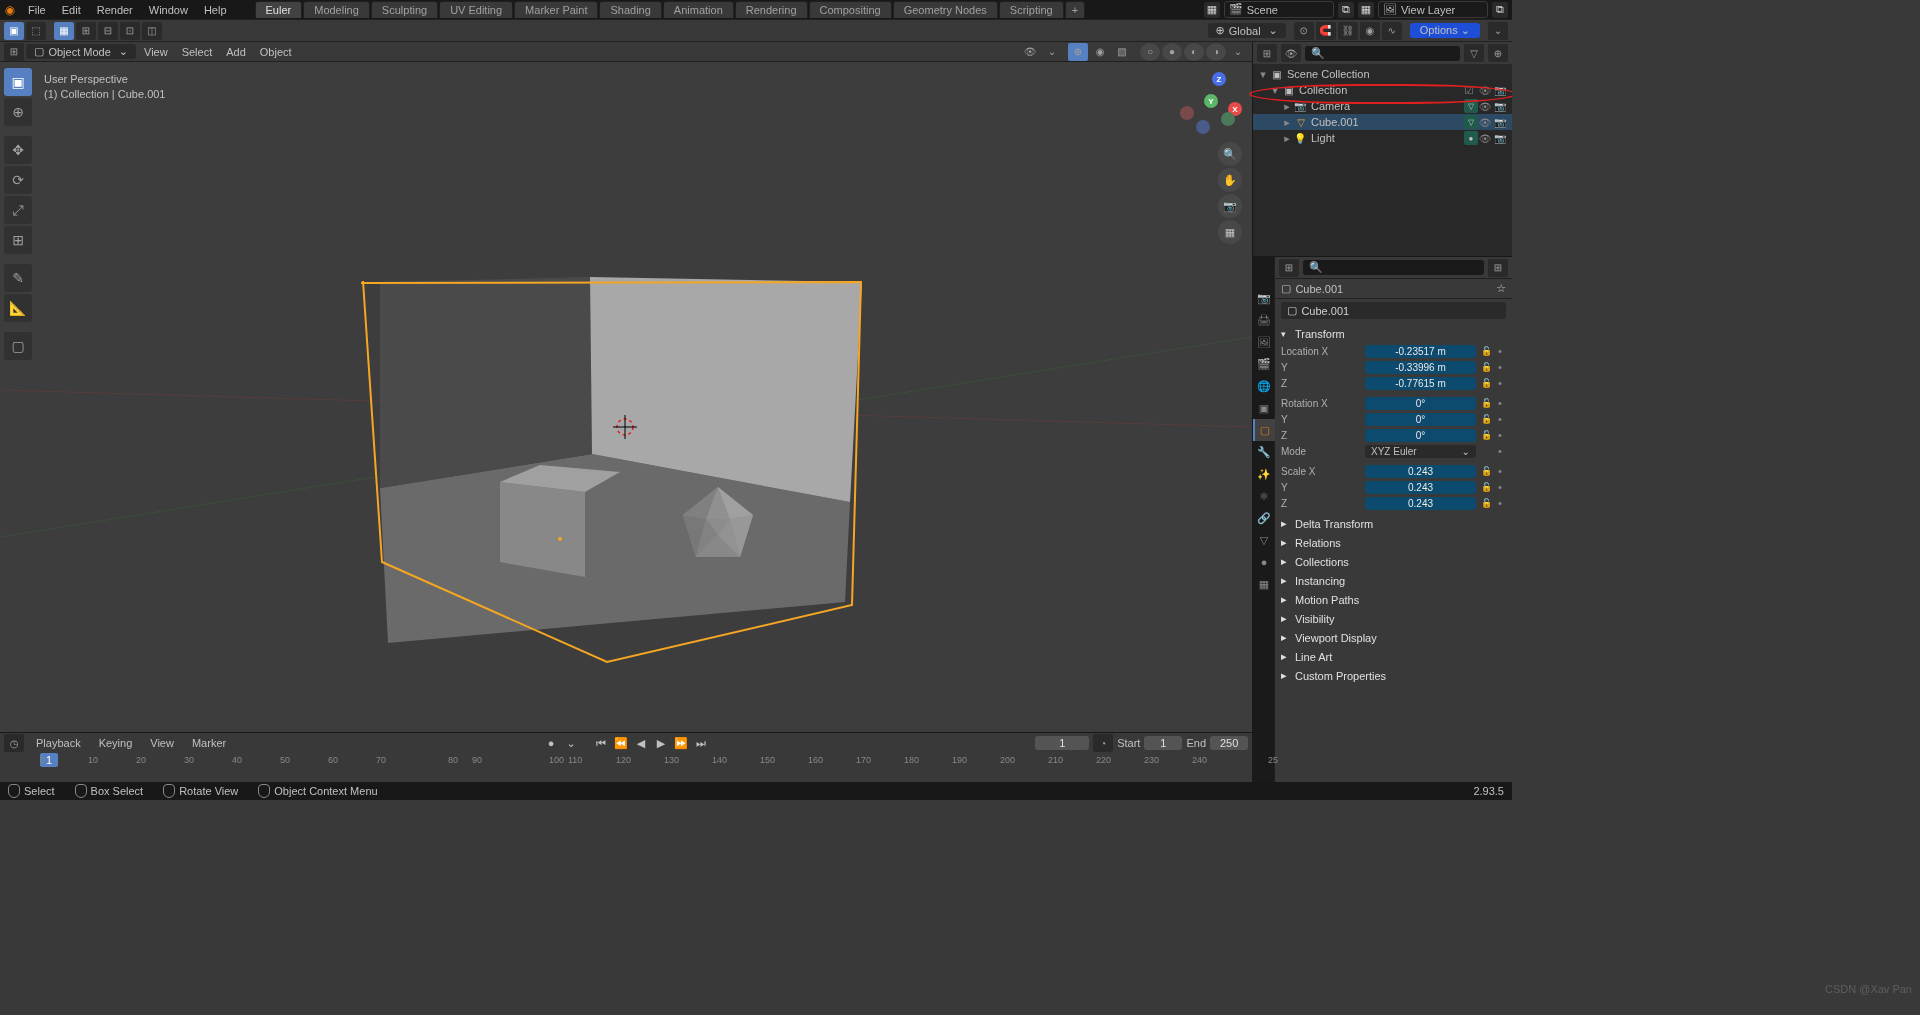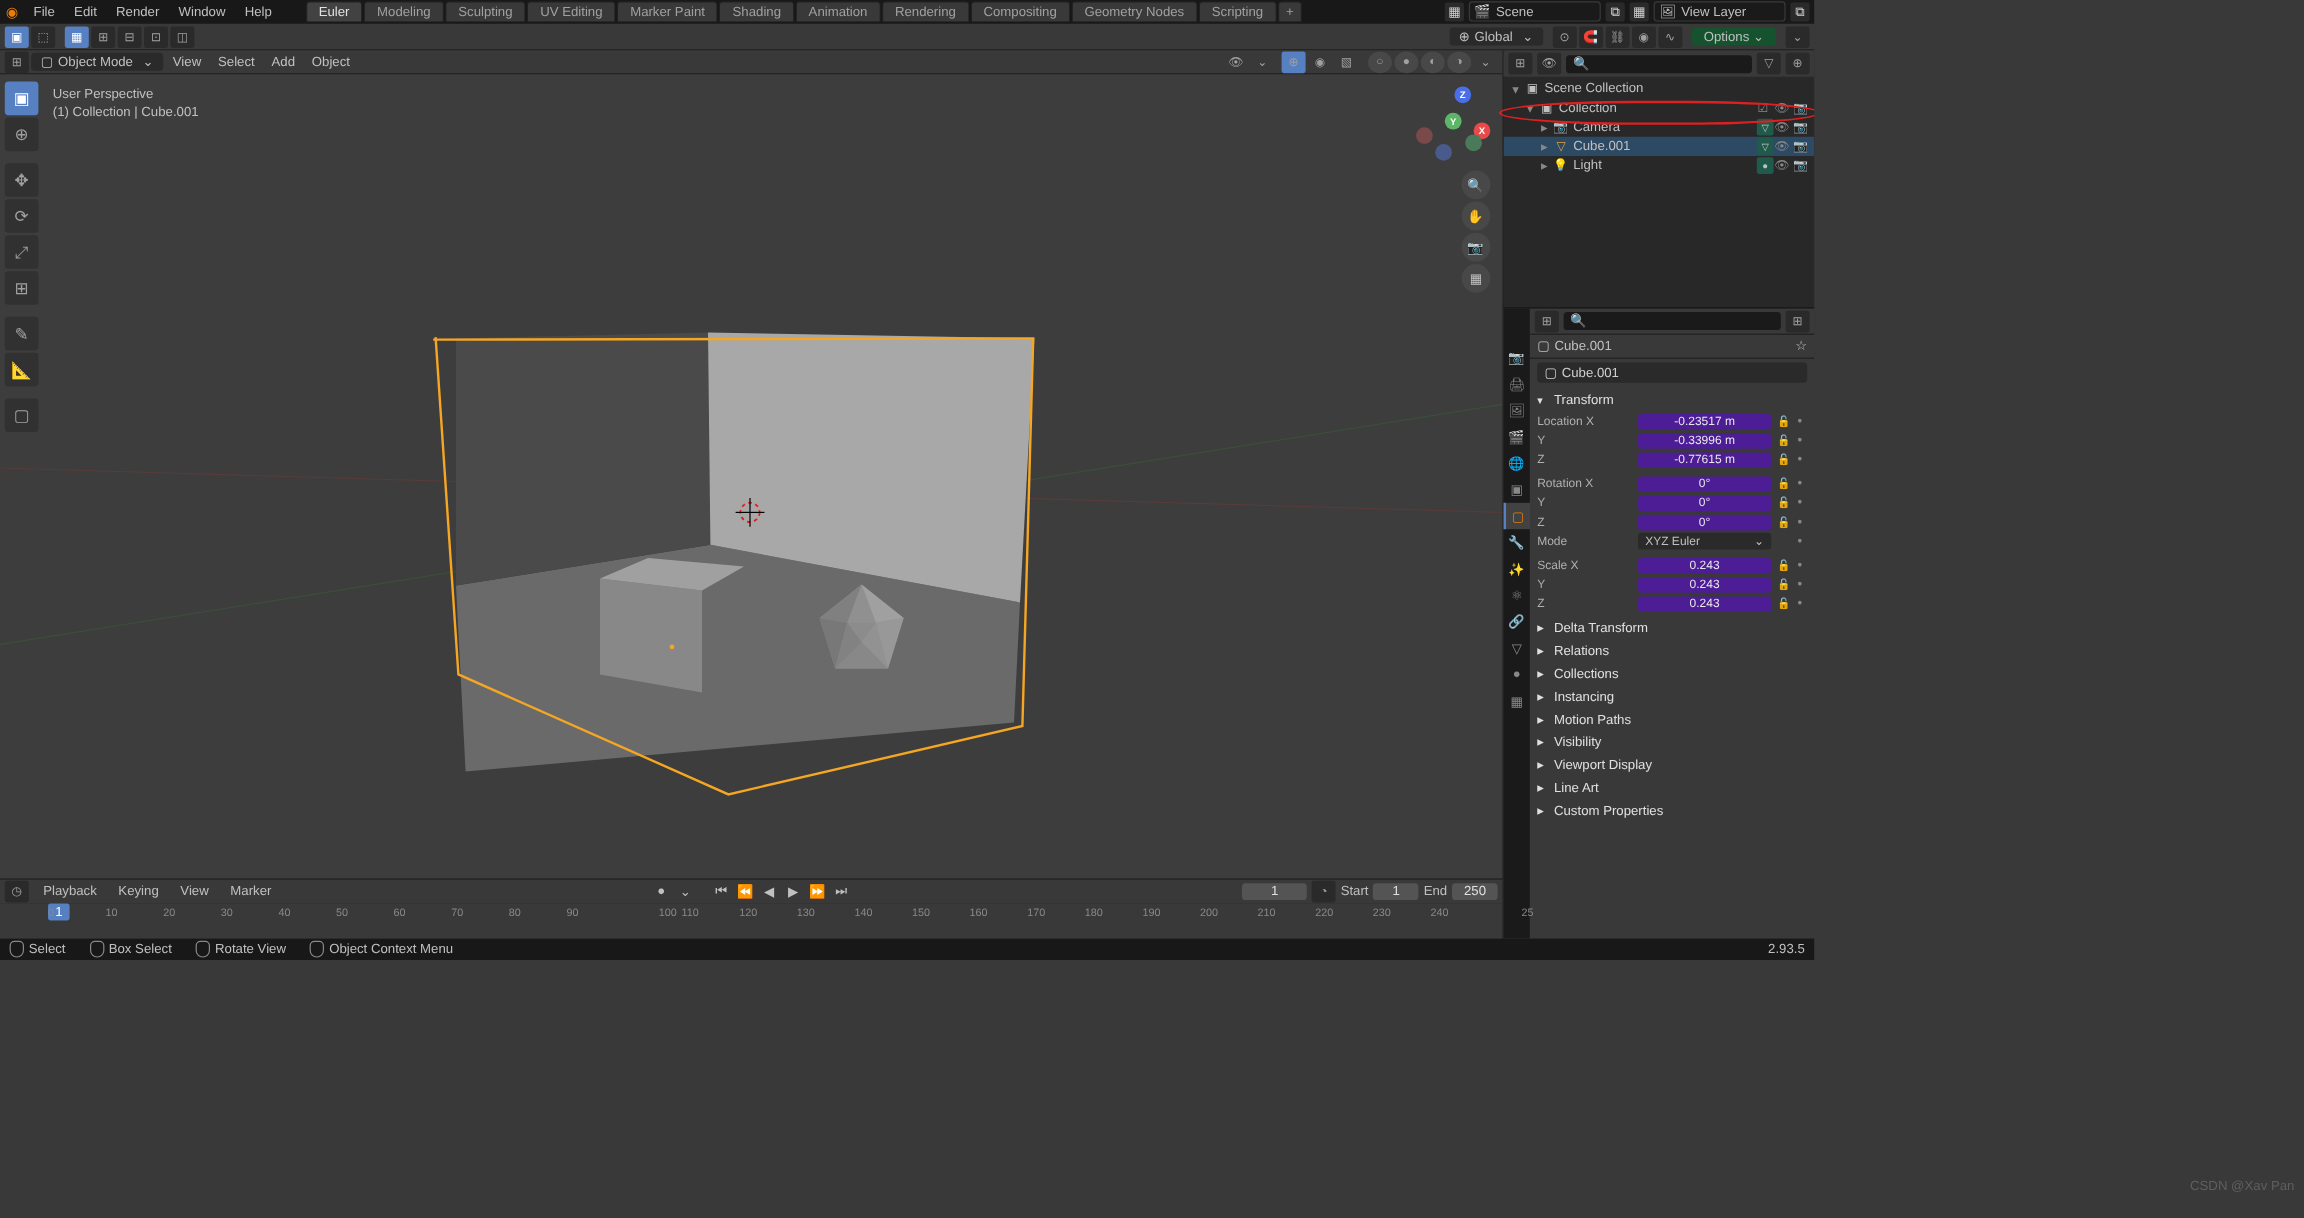--- a/index.html
+++ b/index.html
@@ -16,21 +16,21 @@
 .scene-area { display: flex; align-items: center; gap: 4px; padding: 0 4px; }
 .scene-field { background: #1a1a1a; border: 1px solid #3a3a3a; border-radius: 3px; padding: 1px 12px 1px 4px; color: #c0c0c0; width: 110px; display: flex; align-items: center; gap: 4px; }
 .scene-btn { width: 16px; height: 16px; background: #2a2a2a; border-radius: 2px; display: flex; align-items: center; justify-content: center; }
 
 
 .header-tools { height: 22px; background: #393939; display: flex; align-items: center; padding: 0 4px; gap: 8px; border-bottom: 1px solid #202020; }
 .tool-group { display: flex; gap: 2px; }
 .tool-btn { width: 20px; height: 18px; background: #2a2a2a; border-radius: 2px; display: flex; align-items: center; justify-content: center; color: #a0a0a0; font-size: 10px; }
 .tool-btn.active { background: #5680c2; color: white; }
 .global-select { background: #2a2a2a; border-radius: 3px; padding: 1px 8px; color: #c0c0c0; display: flex; align-items: center; gap: 4px; }
-.options-btn { margin-left: auto; background: #14532d; padding: 1px 10px; border-radius: 3px; color: #c0c0c0; }
+.options-btn { margin-left: auto; background: #1d4ed8; padding: 1px 10px; border-radius: 3px; color: #c0c0c0; }
 
 
 .main { display: flex; height: calc(100% - 42px - 18px); }
 .viewport-area { flex: 1; display: flex; flex-direction: column; position: relative; }
 .right-panels { width: 260px; display: flex; flex-direction: column; border-left: 1px solid #181818; }
 
 
 .vp-header { height: 20px; background: #393939; display: flex; align-items: center; padding: 0 4px; gap: 2px; border-bottom: 1px solid #202020; }
 .mode-select { background: #2a2a2a; border-radius: 3px; padding: 1px 8px; display: flex; align-items: center; gap: 4px; color: #c0c0c0; }
 .vp-menu-item { padding: 0 6px; color: #c0c0c0; cursor: pointer; }
@@ -101,21 +101,21 @@
 .prop-content { flex: 1; display: flex; flex-direction: column; overflow: hidden; }
 .prop-header { height: 22px; background: #393939; display: flex; align-items: center; padding: 0 4px; gap: 4px; border-bottom: 1px solid #202020; }
 .prop-search { flex: 1; background: #1a1a1a; border-radius: 3px; padding: 1px 6px; display: flex; align-items: center; }
 .prop-breadcrumb { padding: 3px 6px; display: flex; align-items: center; gap: 4px; color: #c0c0c0; border-bottom: 1px solid #202020; }
 .prop-name-field { background: #2a2a2a; border-radius: 3px; margin: 3px 6px; padding: 2px 6px; display: flex; align-items: center; gap: 4px; }
 .prop-panel { padding: 3px 6px; }
 .panel-header { display: flex; align-items: center; gap: 4px; padding: 3px 0; cursor: pointer; color: #e0e0e0; }
 .panel-header .arrow { width: 10px; font-size: 9px; }
 .prop-row { display: flex; align-items: center; padding: 1px 0; gap: 4px; }
 .prop-label { width: 80px; text-align: left; color: #b0b0b0; font-size: 10px; }
-.prop-value { flex: 1; background: #4c1d95; border-radius: 3px; padding: 1px 4px; text-align: center; color: #e8e8e8; font-size: 10px; }
+.prop-value { flex: 1; background: #0c4a6e; border-radius: 3px; padding: 1px 4px; text-align: center; color: #e8e8e8; font-size: 10px; }
 .prop-dropdown { flex: 1; background: #2a2a2a; border-radius: 3px; padding: 1px 6px; color: #c0c0c0; font-size: 10px; display: flex; align-items: center; }
 .prop-link { width: 14px; height: 14px; color: #888; display: flex; align-items: center; justify-content: center; font-size: 9px; }
 .prop-dot { width: 8px; color: #888; }
 .collapsed-panel { padding: 3px 6px; display: flex; align-items: center; gap: 4px; cursor: pointer; color: #e0e0e0; }
 .watermark { position: absolute; right: 8px; bottom: 20px; color: #777; font-size: 11px; opacity: .6; }
 </style>
 </head>
 <body>
 
 <div class="top-menu">
@@ -315,21 +315,21 @@
       <div class="tl-ruler" id="tl-ruler">
         <div class="tl-marker" style="left:40px">1</div>
       <div class="tl-tick" style="left: 40px;">0</div>
           <div class="tl-tick" style="left: 88px;">10</div>
           <div class="tl-tick" style="left: 136px;">20</div>
           <div class="tl-tick" style="left: 184px;">30</div>
           <div class="tl-tick" style="left: 232px;">40</div>
           <div class="tl-tick" style="left: 280px;">50</div>
           <div class="tl-tick" style="left: 328px;">60</div>
           <div class="tl-tick" style="left: 376px;">70</div>
-          <div class="tl-tick" style="left: 424px;">80</div>
+          <div class="tl-tick" style="left: 448px;">80</div>
           <div class="tl-tick" style="left: 472px;">90</div>
           <div class="tl-tick" style="left: 520px; margin-left: 29px;">100</div>
           <div class="tl-tick" style="left: 568px;">110</div>
           <div class="tl-tick" style="left: 616px;">120</div>
           <div class="tl-tick" style="left: 664px;">130</div>
           <div class="tl-tick" style="left: 712px;">140</div>
           <div class="tl-tick" style="left: 760px;">150</div>
           <div class="tl-tick" style="left: 808px;">160</div>
           <div class="tl-tick" style="left: 856px;">170</div>
           <div class="tl-tick" style="left: 904px;">180</div>

